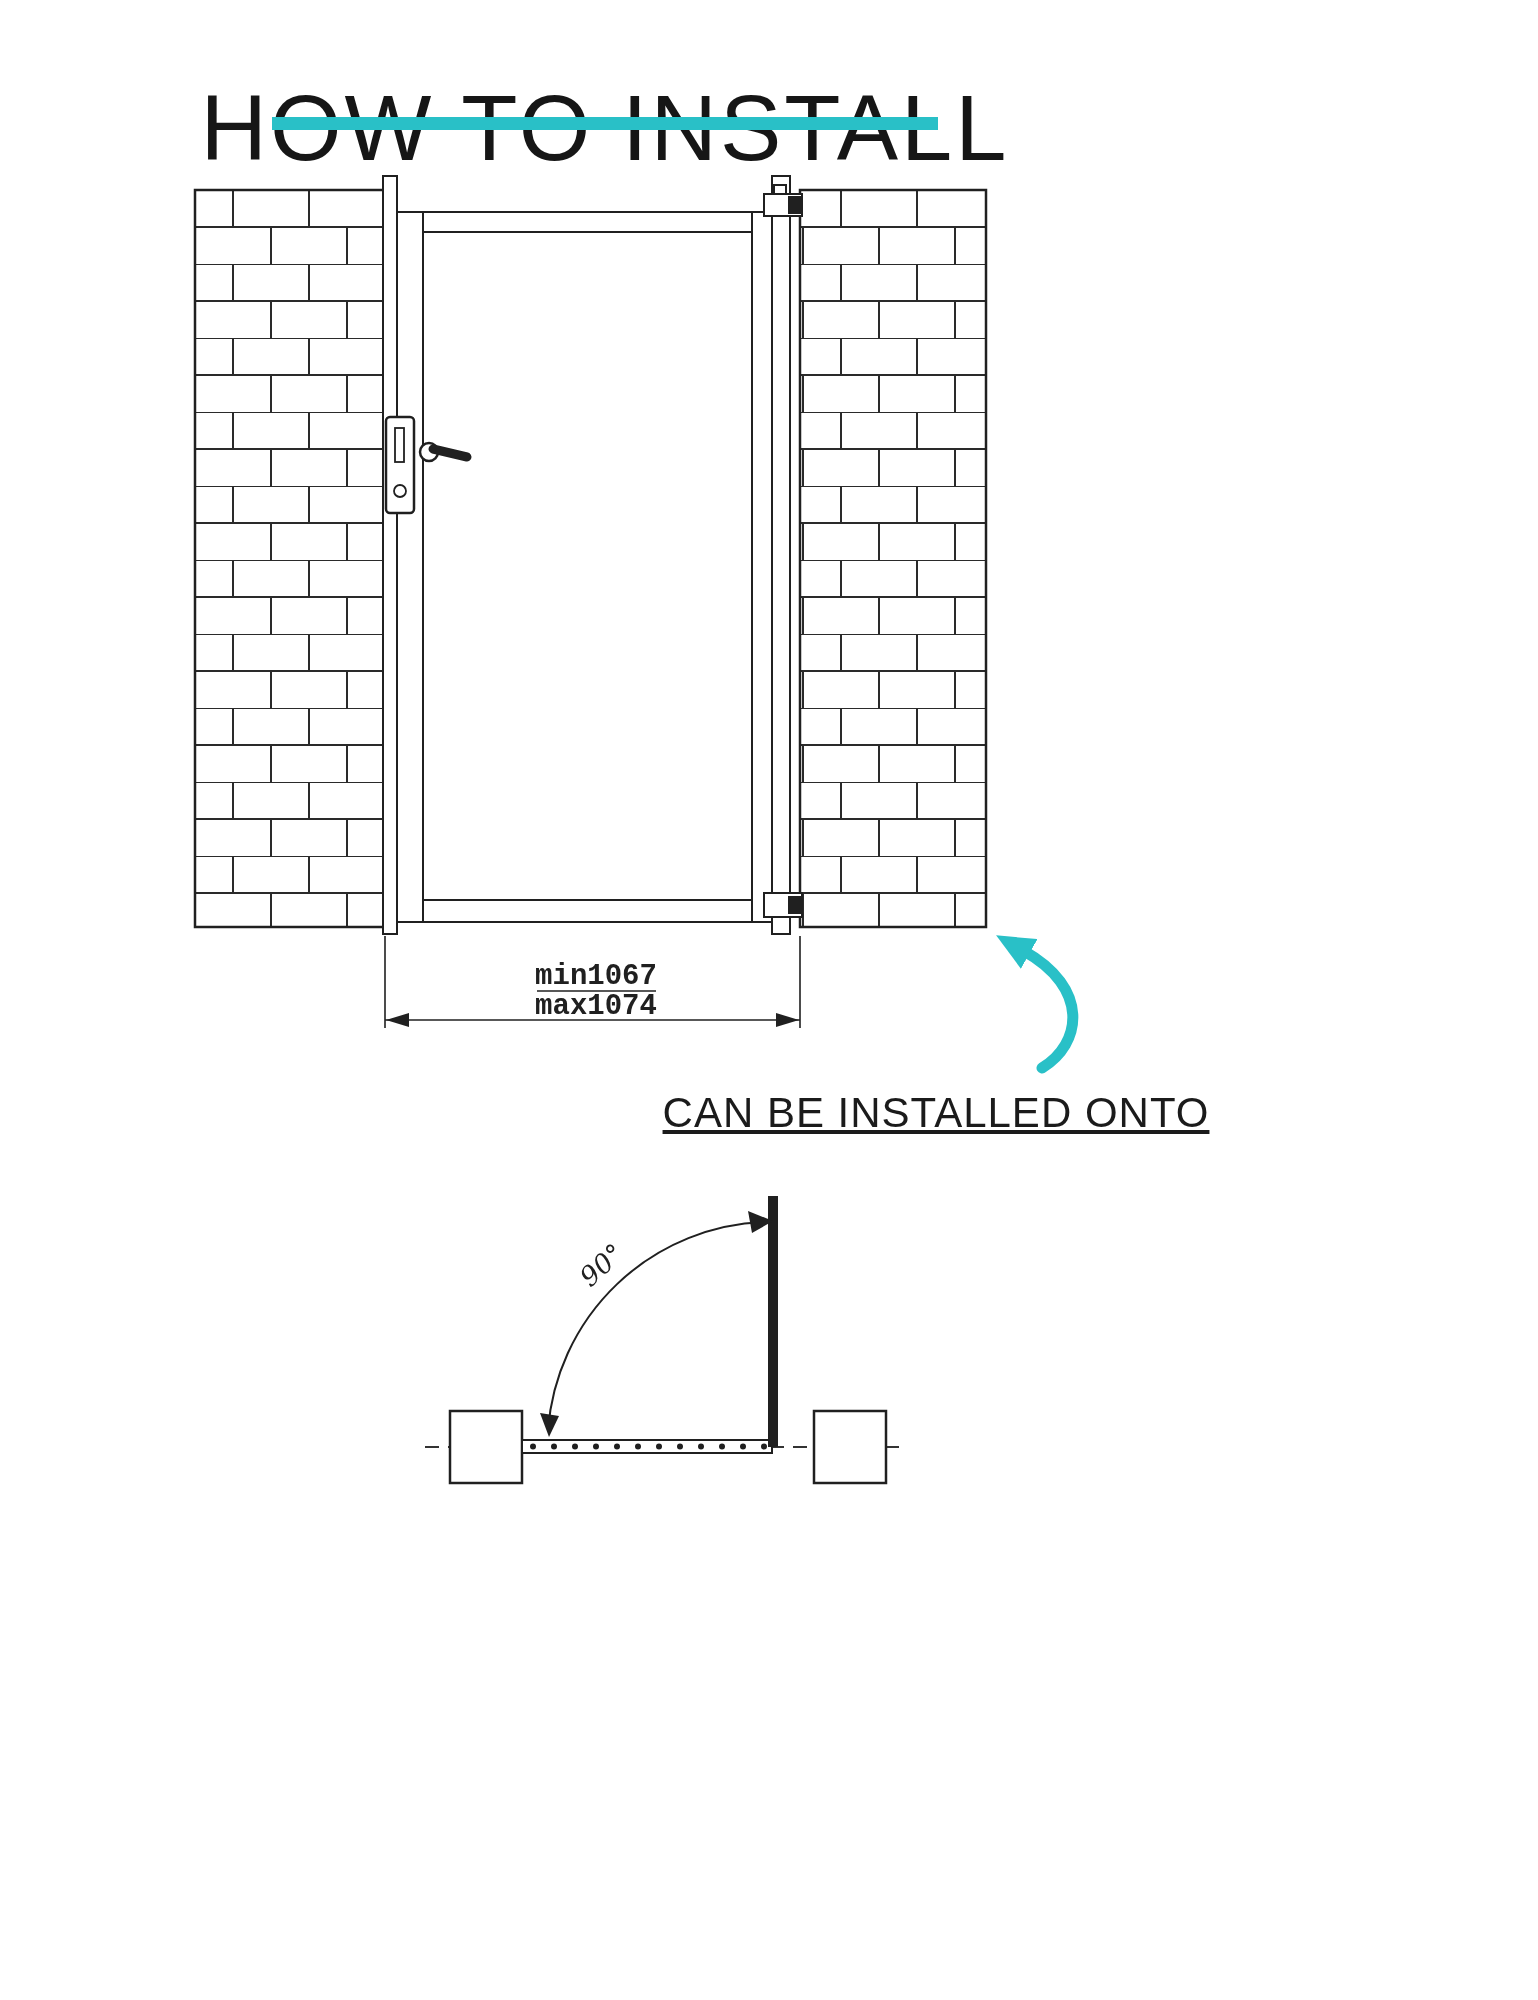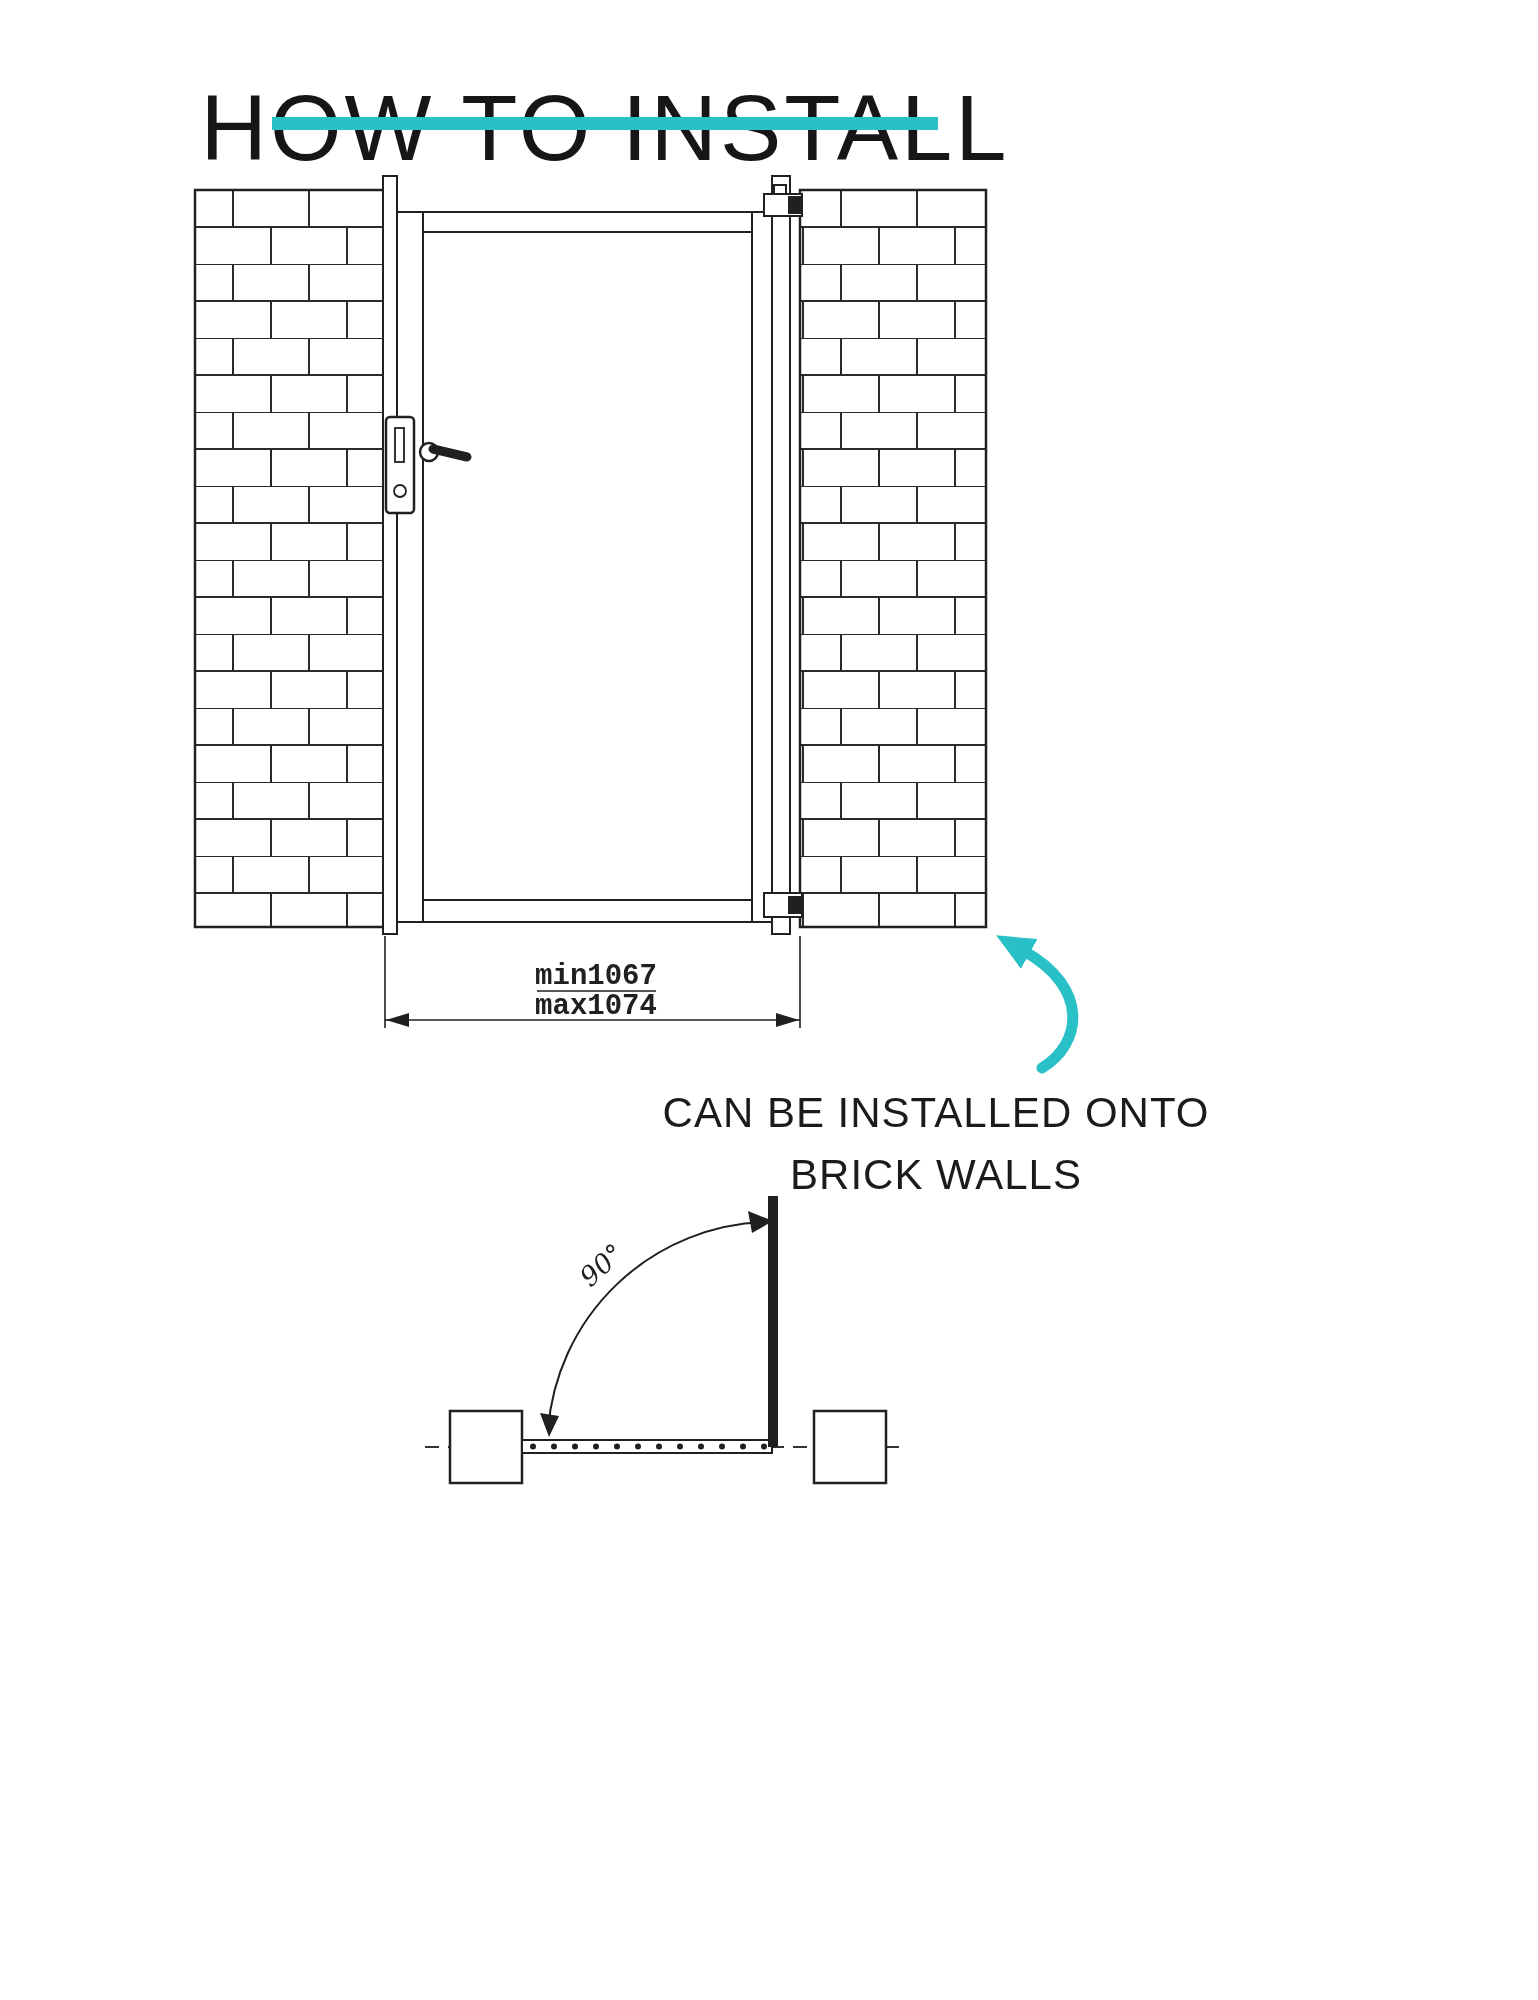--- a/index.html
+++ b/index.html
@@ -45,20 +45,21 @@
     position: absolute;
     left: 616px;
     top: 1082px;
     width: 640px;
     text-align: center;
     font-size: 42px;
     font-weight: 300;
     letter-spacing: 1px;
     line-height: 1.48;
     color: #1b1b1b;
+    text-decoration: underline;
   }
   .caption .line { display: block; }
   .dim-text {
     font-family: "Liberation Mono", monospace;
     font-size: 29px;
     font-weight: 700;
     fill: #202020;
     text-anchor: middle;
   }
   .angle-text {
@@ -157,16 +158,15 @@
       <polygon points="549,1437 540,1413 559,1416" fill="#202020"></polygon>
       <text class="angle-text" x="608" y="1272" transform="rotate(-42 608 1272)">90°</text>
     </g>
   </svg>
 
   <h1 class="title">HOW TO INSTALL</h1>
   <div class="title-underline"></div>
 
   <div class="caption">
     <span class="line">CAN BE INSTALLED ONTO</span>
-    <span class="line">BRICK WALLS</span>
   </div>
 
 </div>
 
 </body></html>

